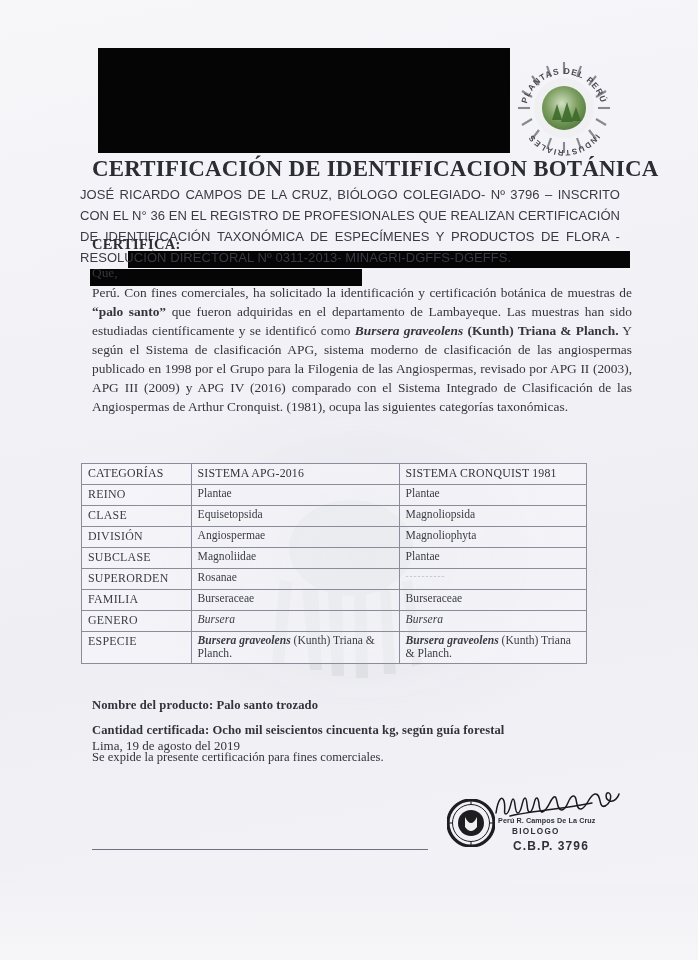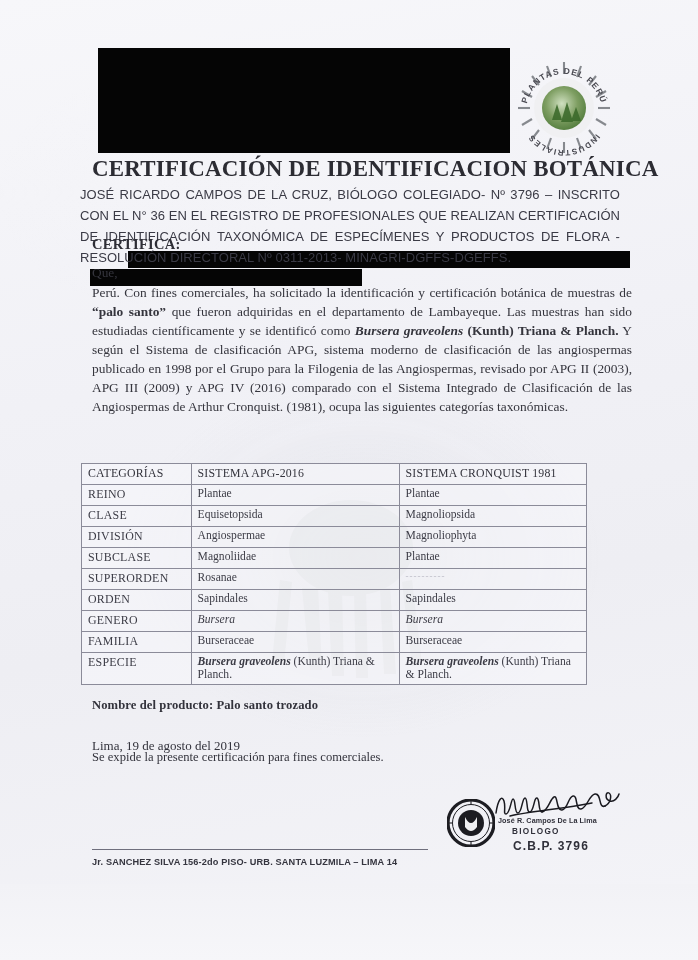--- a/index.html
+++ b/index.html
@@ -368,43 +368,39 @@
         <td>SUBCLASE</td>
         <td>Magnoliidae</td>
         <td>Plantae</td>
       </tr>
       <tr>
         <td>SUPERORDEN</td>
         <td>Rosanae</td>
         <td class="dash-cell">----------</td>
       </tr>
       <tr>
-        <td>ORDEN</td>
-        <td>Sapindales</td>
-        <td>Sapindales</td>
+        <td>FAMILIA</td>
+        <td>Burseraceae</td>
+        <td>Burseraceae</td>
       </tr>
       <tr>
         <td>GENERO</td>
         <td class="genus-cell">Bursera</td>
         <td class="genus-cell">Bursera</td>
-      </tr>
-      <tr>
-        <td>FAMILIA</td>
-        <td>Burseraceae</td>
-        <td>Burseraceae</td>
       </tr>
       <tr class="especie-row">
         <td>ESPECIE</td>
         <td class="sp-name"><i>Bursera graveolens</i> <span>(Kunth) Triana &amp; Planch.</span></td>
         <td class="sp-name"><i>Bursera graveolens</i> <span>(Kunth) Triana &amp; Planch.</span></td>
       </tr>
     </tbody>
   </table>
 
   <div class="lower-line bold" id="product-line">Nombre del producto: Palo santo trozado</div>
+  <div class="lower-line bold" id="quantity-line">Cantidad certificada: Ocho mil seiscientos cincuenta kg, según guía forestal</div>
   <div class="lower-line" id="purpose-line">Se expide la presente certificación para fines comerciales.</div>
   <div class="lower-line" id="place-date">Lima, 19 de agosto del 2019</div>
 
   <svg id="seal" viewBox="0 0 48 48" xmlns="http://www.w3.org/2000/svg">
     <circle cx="24" cy="24" r="23" fill="none" stroke="#1d1d22" stroke-width="3.2"></circle>
     <circle cx="24" cy="24" r="18.5" fill="none" stroke="#1d1d22" stroke-width="1"></circle>
     <circle cx="24" cy="24" r="13" fill="#1d1d22"></circle>
     <path d="M18 18 q3 6 6 6 q3 0 6 -6 l0 10 q-3 4 -6 4 q-3 0 -6 -4 z" fill="#f0f0f2"></path>
     <g stroke="#1d1d22" stroke-width="1.1">
       <line x1="24" y1="1.5" x2="24" y2="5"></line>
@@ -417,22 +413,21 @@
   <svg id="signature-svg" viewBox="0 0 130 32" xmlns="http://www.w3.org/2000/svg">
     <g fill="none" stroke="#1a1a20" stroke-width="1.5" stroke-linecap="round">
       <path d="M4 24 C6 10 10 6 12 12 C14 19 11 25 14 25 C18 25 19 10 21 10 C24 10 22 24 26 24 C30 24 30 9 33 9 C36 9 34 24 38 23 C42 22 42 8 45 9 C48 10 46 23 50 23"></path>
       <path d="M50 23 C56 22 58 10 62 8 C66 6 64 22 70 21 C76 20 76 8 81 7 C86 6 83 21 89 20 C95 19 97 6 103 5 C110 4 106 20 113 17"></path>
       <path d="M113 17 C119 14 120 6 117 4 C114 2 112 10 118 12 C122 13 126 9 127 5"></path>
       <path d="M18 27 C40 22 70 20 100 14"></path>
     </g>
   </svg>
 
   <div id="signature-block">
-    <div id="sig-name">José R. Campos De La Lima</div>
+    <div id="sig-name">Perú R. Campos De La Cruz</div>
     <div id="sig-role">BIOLOGO</div>
     <div id="sig-cbp">C.B.P. 3796</div>
   </div>
 
   <div id="footer-rule"></div>
-  <div id="footer-address">Jr. SANCHEZ SILVA 156-2do PISO- URB. SANTA LUZMILA – LIMA 14</div>
 
   <div id="page-bottom-fade"></div>
 </div>
 
 </body></html>

